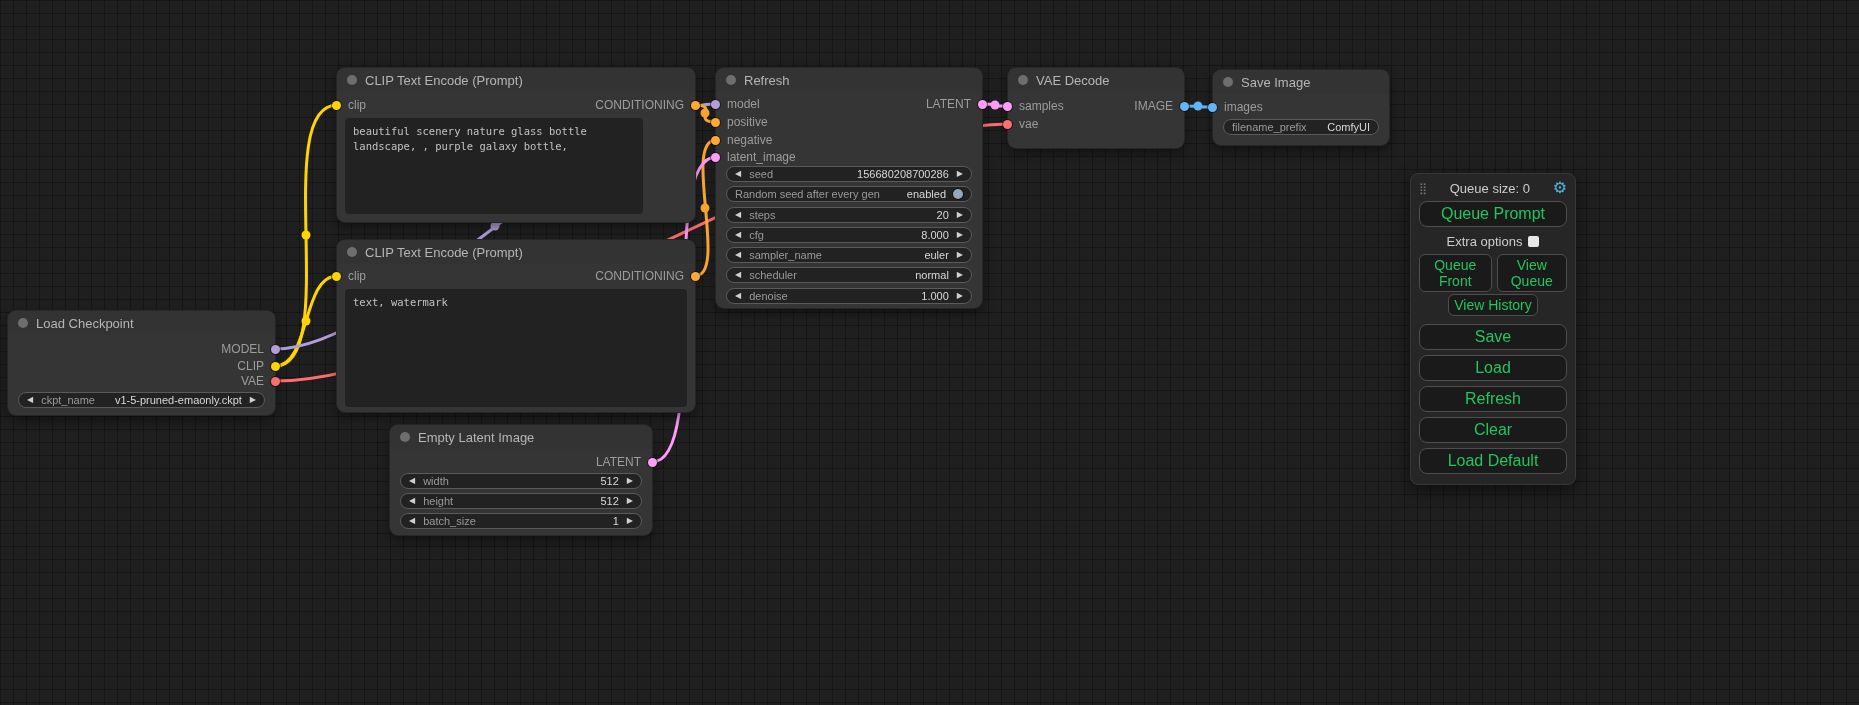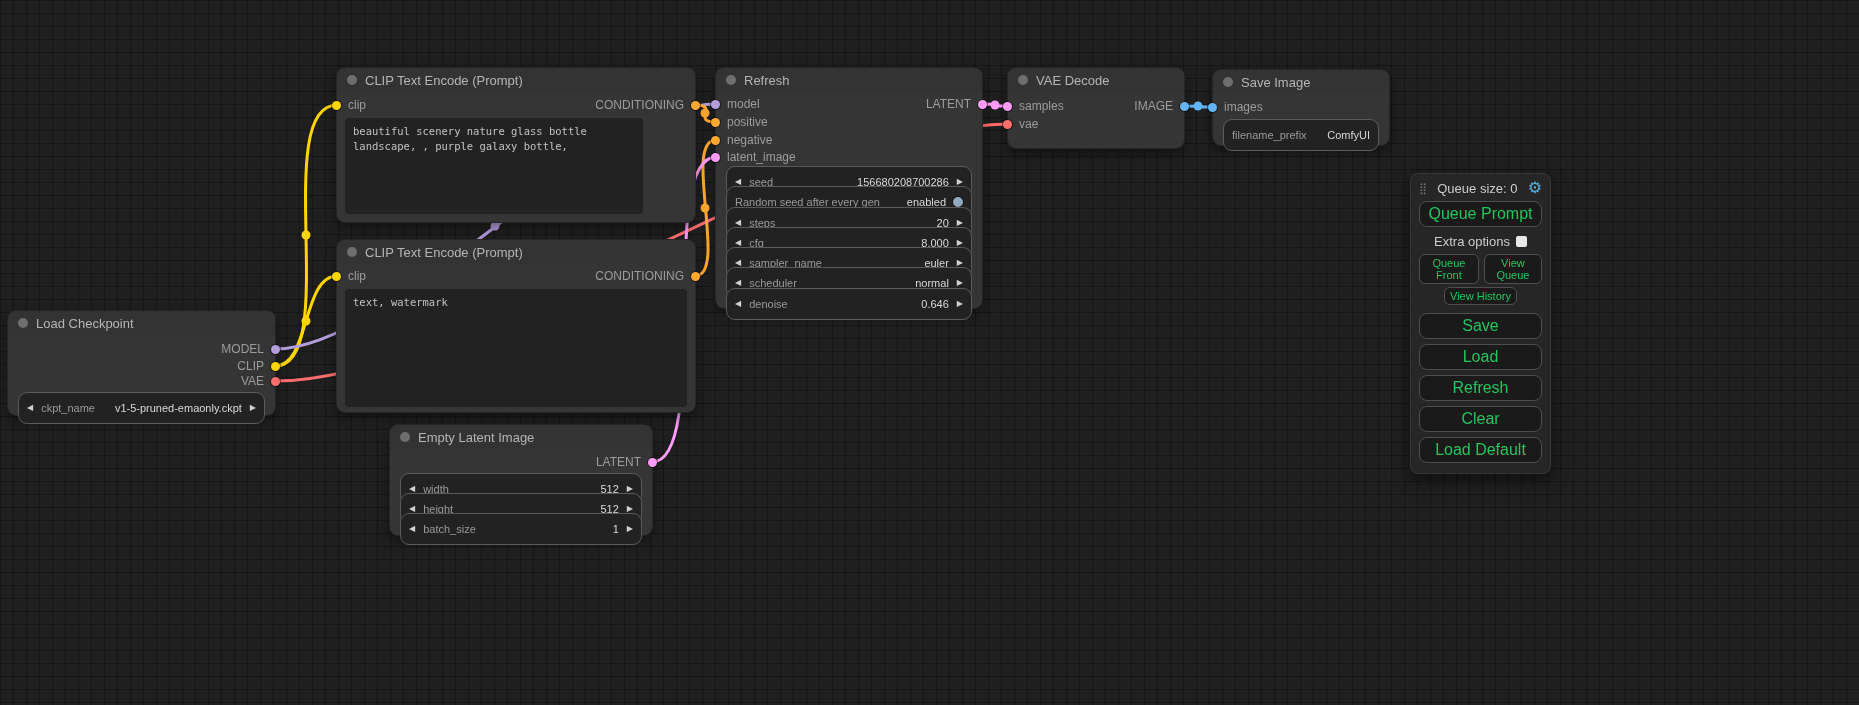--- a/index.html
+++ b/index.html
@@ -17,40 +17,40 @@
   .node{position:absolute;z-index:2;background:#353535;border-radius:8px;
     box-shadow:0 0 0 1px #262626, 0 5px 12px rgba(0,0,0,0.45);}
   .node-title{height:24px;background:#333333;border-radius:8px 8px 0 0;display:flex;align-items:center;gap:8px;padding:0 10px;color:#b5b5b5;font-size:13px;}
   .collapse-dot{width:10px;height:10px;border-radius:50%;background:#6e6e6e;flex:none;}
   .slot{position:absolute;display:flex;align-items:center;gap:7px;height:14px;font-size:12px;color:#9c9c9c;white-space:nowrap;}
   .slot.in{left:-5px;}
   .slot.out{right:-5px;flex-direction:row-reverse;}
   .dot{width:9px;height:9px;border-radius:50%;flex:none;box-shadow:0 0 0 1px rgba(0,0,0,0.45);}
   .c-model{background:#B39DDB}.c-clip{background:#FFD500}.c-vae{background:#FF6E6E}
   .c-cond{background:#FFA931}.c-latent{background:#FF9CF9}.c-image{background:#64B5F6}
-  .widget{position:absolute;height:32px;background:#222;border:1px solid #5a5a5a;border-radius:9px;display:flex;align-items:center;font-size:11px;padding:0 8px;box-sizing:border-box;}
+  .widget{position:absolute;height:16px;background:#222;border:1px solid #5a5a5a;border-radius:9px;display:flex;align-items:center;font-size:11px;padding:0 8px;box-sizing:border-box;}
   .wlabel{color:#9a9a9a;white-space:nowrap;}
   .wvalue{margin-left:auto;color:#d8d8d8;white-space:nowrap;}
   .arr{font-size:8px;color:#d0d0d0;line-height:1;}
   .arr-l::before{content:"◀";}
   .arr-l{margin-right:8px;}
   .arr-r::before{content:"▶";}
   .arr-r{margin-left:8px;}
   .toggle-dot{width:10px;height:10px;border-radius:50%;background:#93a8bd;margin-left:7px;flex:none;box-shadow:0 0 0 1px rgba(0,0,0,0.4);}
   .prompt-box{position:absolute;background:#222;border-radius:4px;color:#c2c2c2;font-family:"DejaVu Sans Mono",monospace;font-size:10.5px;line-height:1.4;padding:6px 8px;white-space:pre-wrap;box-sizing:border-box;overflow:hidden;}
   
-  .queue-panel{position:absolute;left:1410px;top:173px;width:141px;z-index:4;background:#262626;border:1px solid #373737;border-radius:8px;padding:6px 8px 10px;box-sizing:border-box;color:#cccccc;box-shadow:0 6px 16px rgba(0,0,0,0.5);}
+  .queue-panel{position:absolute;left:1410px;top:173px;width:166px;z-index:4;background:#262626;border:1px solid #373737;border-radius:8px;padding:6px 8px 10px;box-sizing:border-box;color:#cccccc;box-shadow:0 6px 16px rgba(0,0,0,0.5);}
   .qp-header{display:flex;align-items:center;justify-content:space-between;font-size:13px;margin:0 0 4px;}
   .drag::before{content:"⣿";}
   .drag{color:#777;font-size:11px;}
   .gear::before{content:"⚙";}
   .gear{color:#53b1dc;font-size:16px;line-height:1;}
   .btn{display:block;width:100%;background:#1a1a1a;border:1px solid #4e4e4e;border-radius:8px;color:#22c55e;text-align:center;box-sizing:border-box;cursor:default;}
   .btn.big{font-size:16px;padding:3px 0;margin:5px 0 0;}
-  .btn.small{font-size:11px;padding:2px 5px;border-radius:6px;width:auto;display:inline-block;}
+  .btn.small{font-size:14px;padding:2px 5px;border-radius:6px;width:auto;display:inline-block;}
   .qp-extra{display:flex;align-items:center;justify-content:center;gap:6px;font-size:13px;margin:7px 0 5px;}
   .checkbox{width:11px;height:11px;background:#e8e8e8;border-radius:2px;flex:none;}
   .qp-small-row{display:flex;justify-content:center;gap:5px;margin:2px 0;}
   .qp-history-row{text-align:center;margin:2px 0 8px;}
 </style>
 </head>
 <body>
 
 <div class="canvas">
 
@@ -215,21 +215,21 @@
     </div>
     <div class="widget" style="left:10px;right:10px;top:199px;">
       <span class="arr arr-l"></span>
       <span class="wlabel">scheduler</span>
       <span class="wvalue">normal</span>
       <span class="arr arr-r"></span>
     </div>
     <div class="widget" style="left:10px;right:10px;top:220px;">
       <span class="arr arr-l"></span>
       <span class="wlabel">denoise</span>
-      <span class="wvalue">0.646</span>
+      <span class="wvalue">1.000</span>
       <span class="arr arr-r"></span>
     </div>
   </div>
 
   <div class="node" style="left:1008px;top:68px;width:176px;height:80px;">
     <div class="node-title">
       <span class="collapse-dot"></span>
       <span>VAE Decode</span>
     </div>
     <div class="slot in" style="top:31px;">

